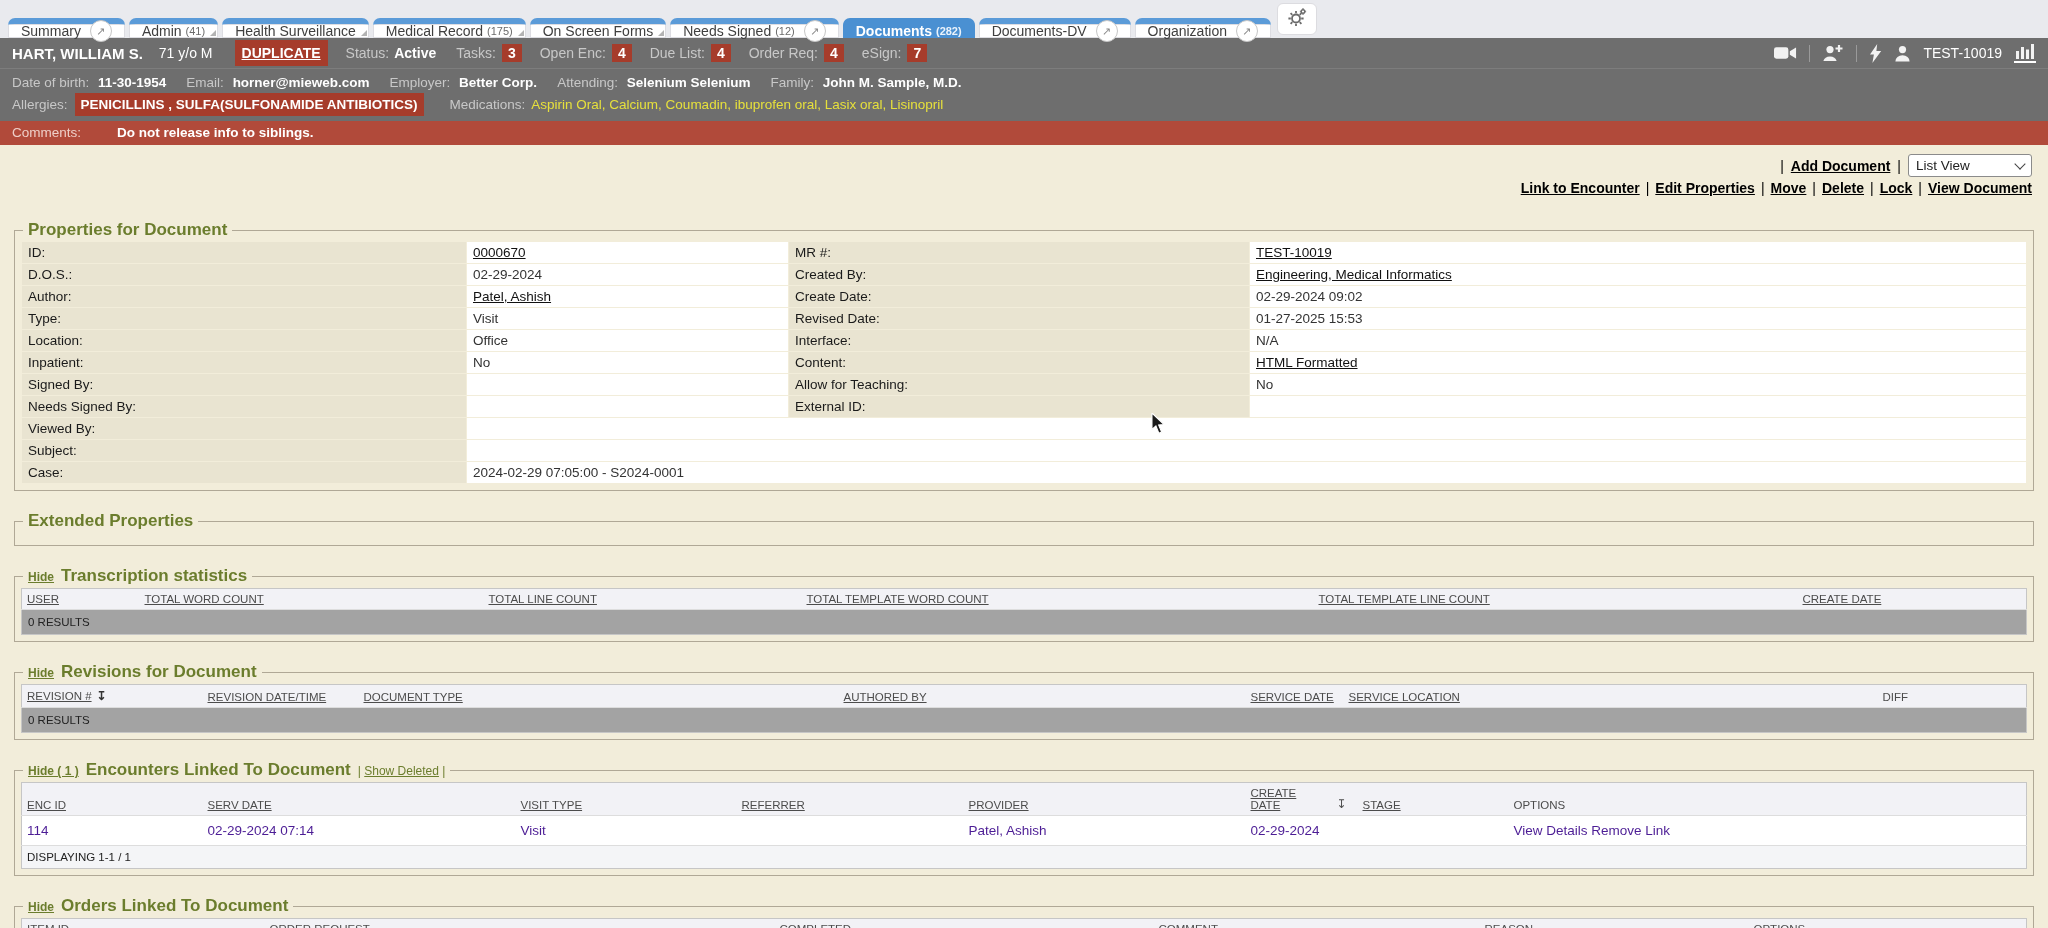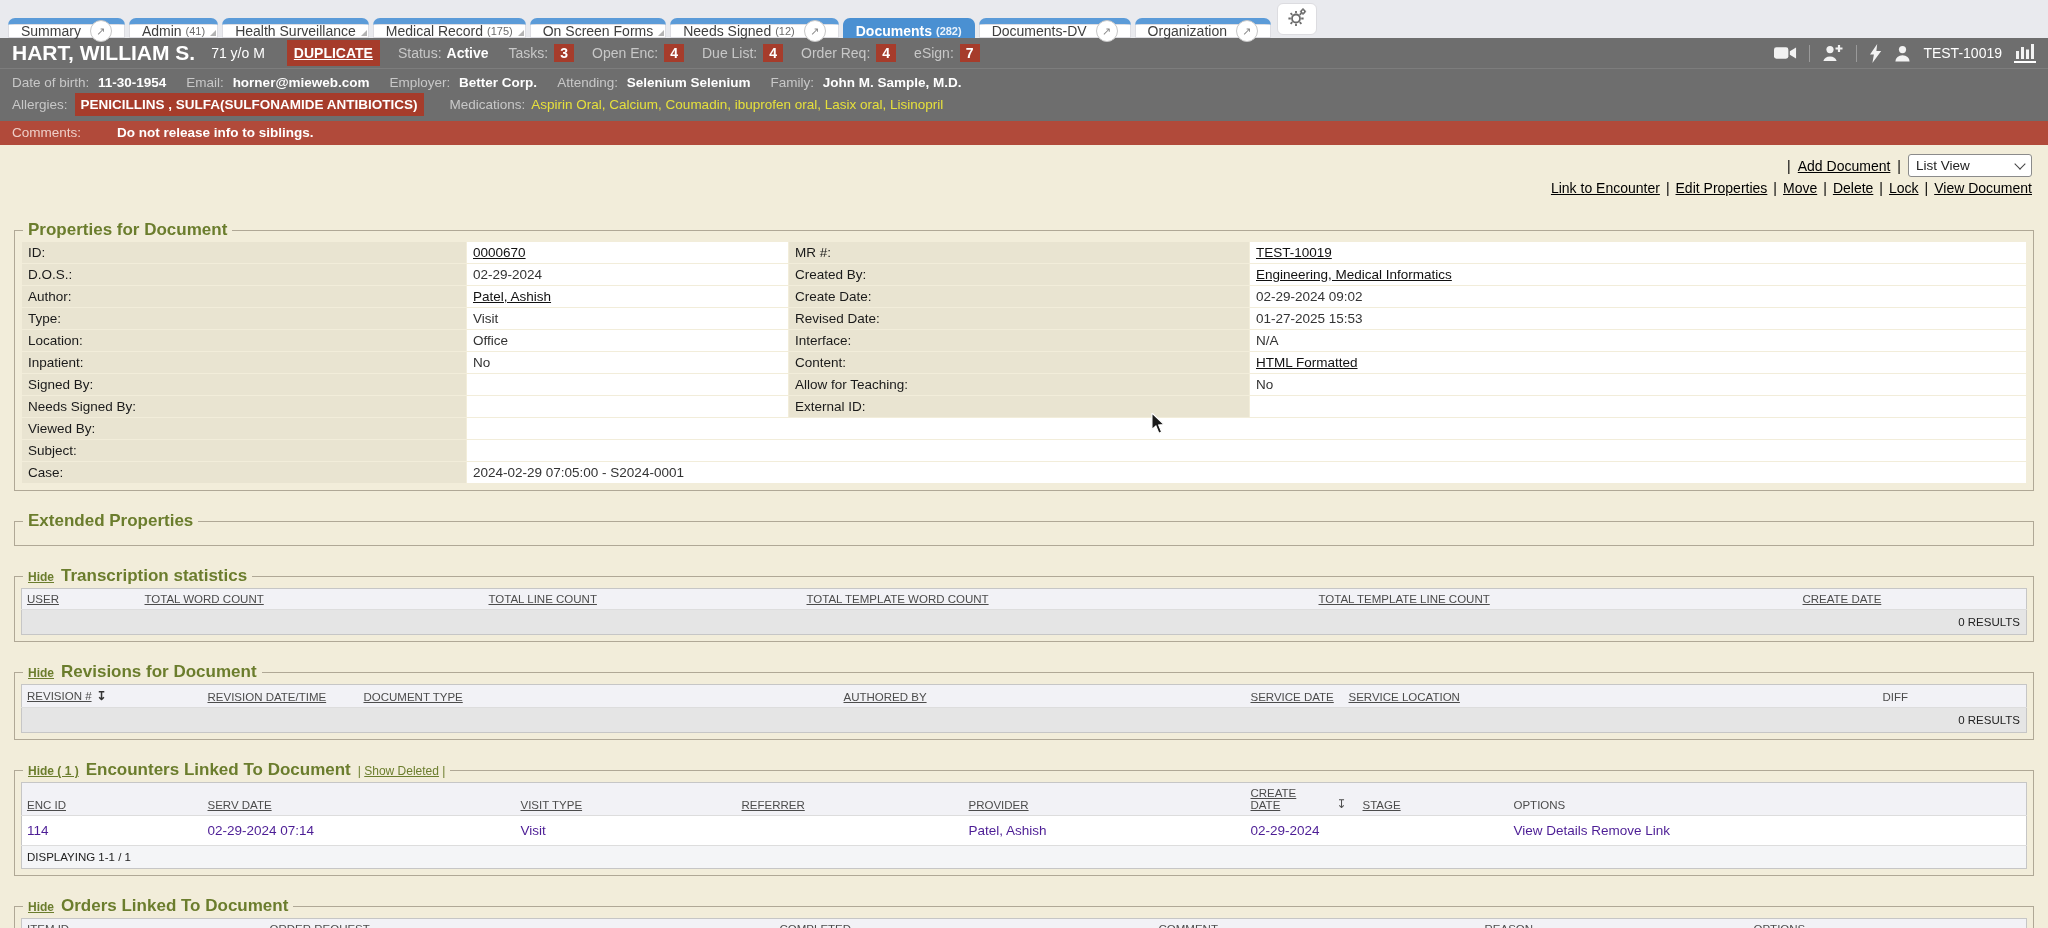--- a/index.html
+++ b/index.html
@@ -21,21 +21,21 @@
   .tab.active .tab-count{color:#eaf3fc;font-weight:bold;}
   .popout{width:20px;height:20px;border:1px solid #c6c6c6;border-radius:50%;margin-left:9px;
     display:flex;align-items:center;justify-content:center;font-size:11px;color:#8a8a8a;background:#fff;}
   .fold{position:absolute;right:2px;bottom:2px;width:0;height:0;
     border-style:solid;border-width:0 0 6px 6px;border-color:transparent transparent #b3b3b3 transparent;}
   .gear-tab{height:30px;width:38px;background:#fff;border-radius:6px;border:1px solid #dcdce0;
     display:flex;align-items:center;justify-content:center;margin:0 0 3px 6px;cursor:pointer;}
   
   .patientbar{background:#6e6e6e;color:#fff;height:30px;display:flex;align-items:center;
     padding:0 12px;font-size:14px;}
-  .pname{font-weight:bold;font-size:21px;margin-right:16px;}
+  .pname{font-weight:bold;font-size:15px;margin-right:16px;}
   .page-sex{margin-right:22px;}
   .flag{background:#a63c2b;color:#fff;font-weight:bold;text-decoration:underline;
     padding:5px 7px;margin-right:18px;font-size:14px;cursor:pointer;}
   .plabel{color:#c8c8c8;}
   .pb-status{margin-right:20px;}
   .pb-status .sval{color:#fff;font-weight:bold;margin-left:5px;}
   #counters{display:flex;gap:18px;}
   .ctr .badge{background:#a63c2b;color:#fff;font-weight:bold;padding:1px 6px;margin-left:6px;cursor:pointer;}
   .pb-right{margin-left:auto;display:flex;align-items:center;gap:12px;}
   .vdiv{width:1px;height:17px;background:#9a9a9a;}
@@ -50,21 +50,21 @@
   .pval{font-weight:bold;color:#fff;}
   .allergy-badge{background:#a63c2b;color:#fff;font-weight:bold;padding:1px 6px;margin:0 26px 0 7px;cursor:pointer;}
   .meds{color:#e6e03c;margin-left:6px;}
   
   .commentsbar{background:#b14a3a;color:#fff;padding:4px 12px 5px;font-size:13.5px;display:flex;align-items:center;}
   .commentsbar .clabel{color:#eecfc8;margin-right:36px;}
   .commentsbar .ctext{font-weight:bold;}
   
   .content{padding:5px 14px 0;}
   .toolbar-row{display:flex;justify-content:flex-end;align-items:center;font-size:14px;gap:7px;padding:4px 2px 3px;}
-  .hlink{color:#000;text-decoration:underline;cursor:pointer;}
+  .hlink{color:#000;text-decoration:underline;cursor:pointer;font-weight:bold;}
   .sep{color:#000;}
   .select{width:124px;height:23px;border:1px solid #8b8b8b;border-radius:3px;background:#fff;
     display:flex;align-items:center;justify-content:space-between;padding:0 7px;font-size:13.5px;cursor:pointer;box-sizing:border-box;}
   .chev{width:7px;height:7px;border-right:1.6px solid #444;border-bottom:1.6px solid #444;
     transform:rotate(45deg);margin-top:-4px;}
   .actions-row{display:flex;justify-content:flex-end;align-items:center;font-size:14px;padding:0 2px 8px;}
   .actions-row .sep{margin:0 6px;}
   
   fieldset{border:1px solid #b0a896;margin:16px 0 20px;padding:0 6px 6px;}
   legend{padding:0 5px;margin-left:2px;display:flex;align-items:baseline;gap:7px;}
@@ -81,21 +81,21 @@
   .plink{color:#111;text-decoration:underline;cursor:pointer;}
   
   .data-table{width:100%;border-collapse:collapse;table-layout:fixed;background:#fff;
     border:1px solid #c6c6c6;font-size:11.5px;margin-top:2px;}
   .data-table thead tr{background:#f2f2f6;}
   .data-table th{font-weight:normal;color:#4c4c4c;text-align:left;padding:4px 5px;vertical-align:bottom;overflow:hidden;}
   .data-table th span.hlabel{text-decoration:underline;cursor:pointer;}
   .data-table th.nolink span.hlabel{text-decoration:none;cursor:default;}
   .sort-inline,.sortcol{font-size:12px;color:#333;font-weight:bold;text-decoration:none;cursor:pointer;}
   .sort-inline{margin-left:5px;}
-  .data-table .empty-row td{background:#e5e5e5;border-top:1px solid #ddd;text-align:right;
+  .data-table .empty-row td{background:#a3a3a3;border-top:1px solid #ddd;text-align:left;
     padding:6px;color:#222;font-size:11.5px;}
   .data-table .data-row td{background:#fff;border-top:1px solid #ddd;padding:7px 5px;
     font-size:13.5px;color:#4c1d95;overflow:hidden;white-space:nowrap;}
   .data-table .footer-row td{background:#f4f5f7;border-top:1px solid #ddd;
     padding:5px;font-size:11.5px;color:#222;}
   
   .cursor{position:absolute;left:1150px;top:413px;pointer-events:none;}
 </style>
 </head>
 <body>

